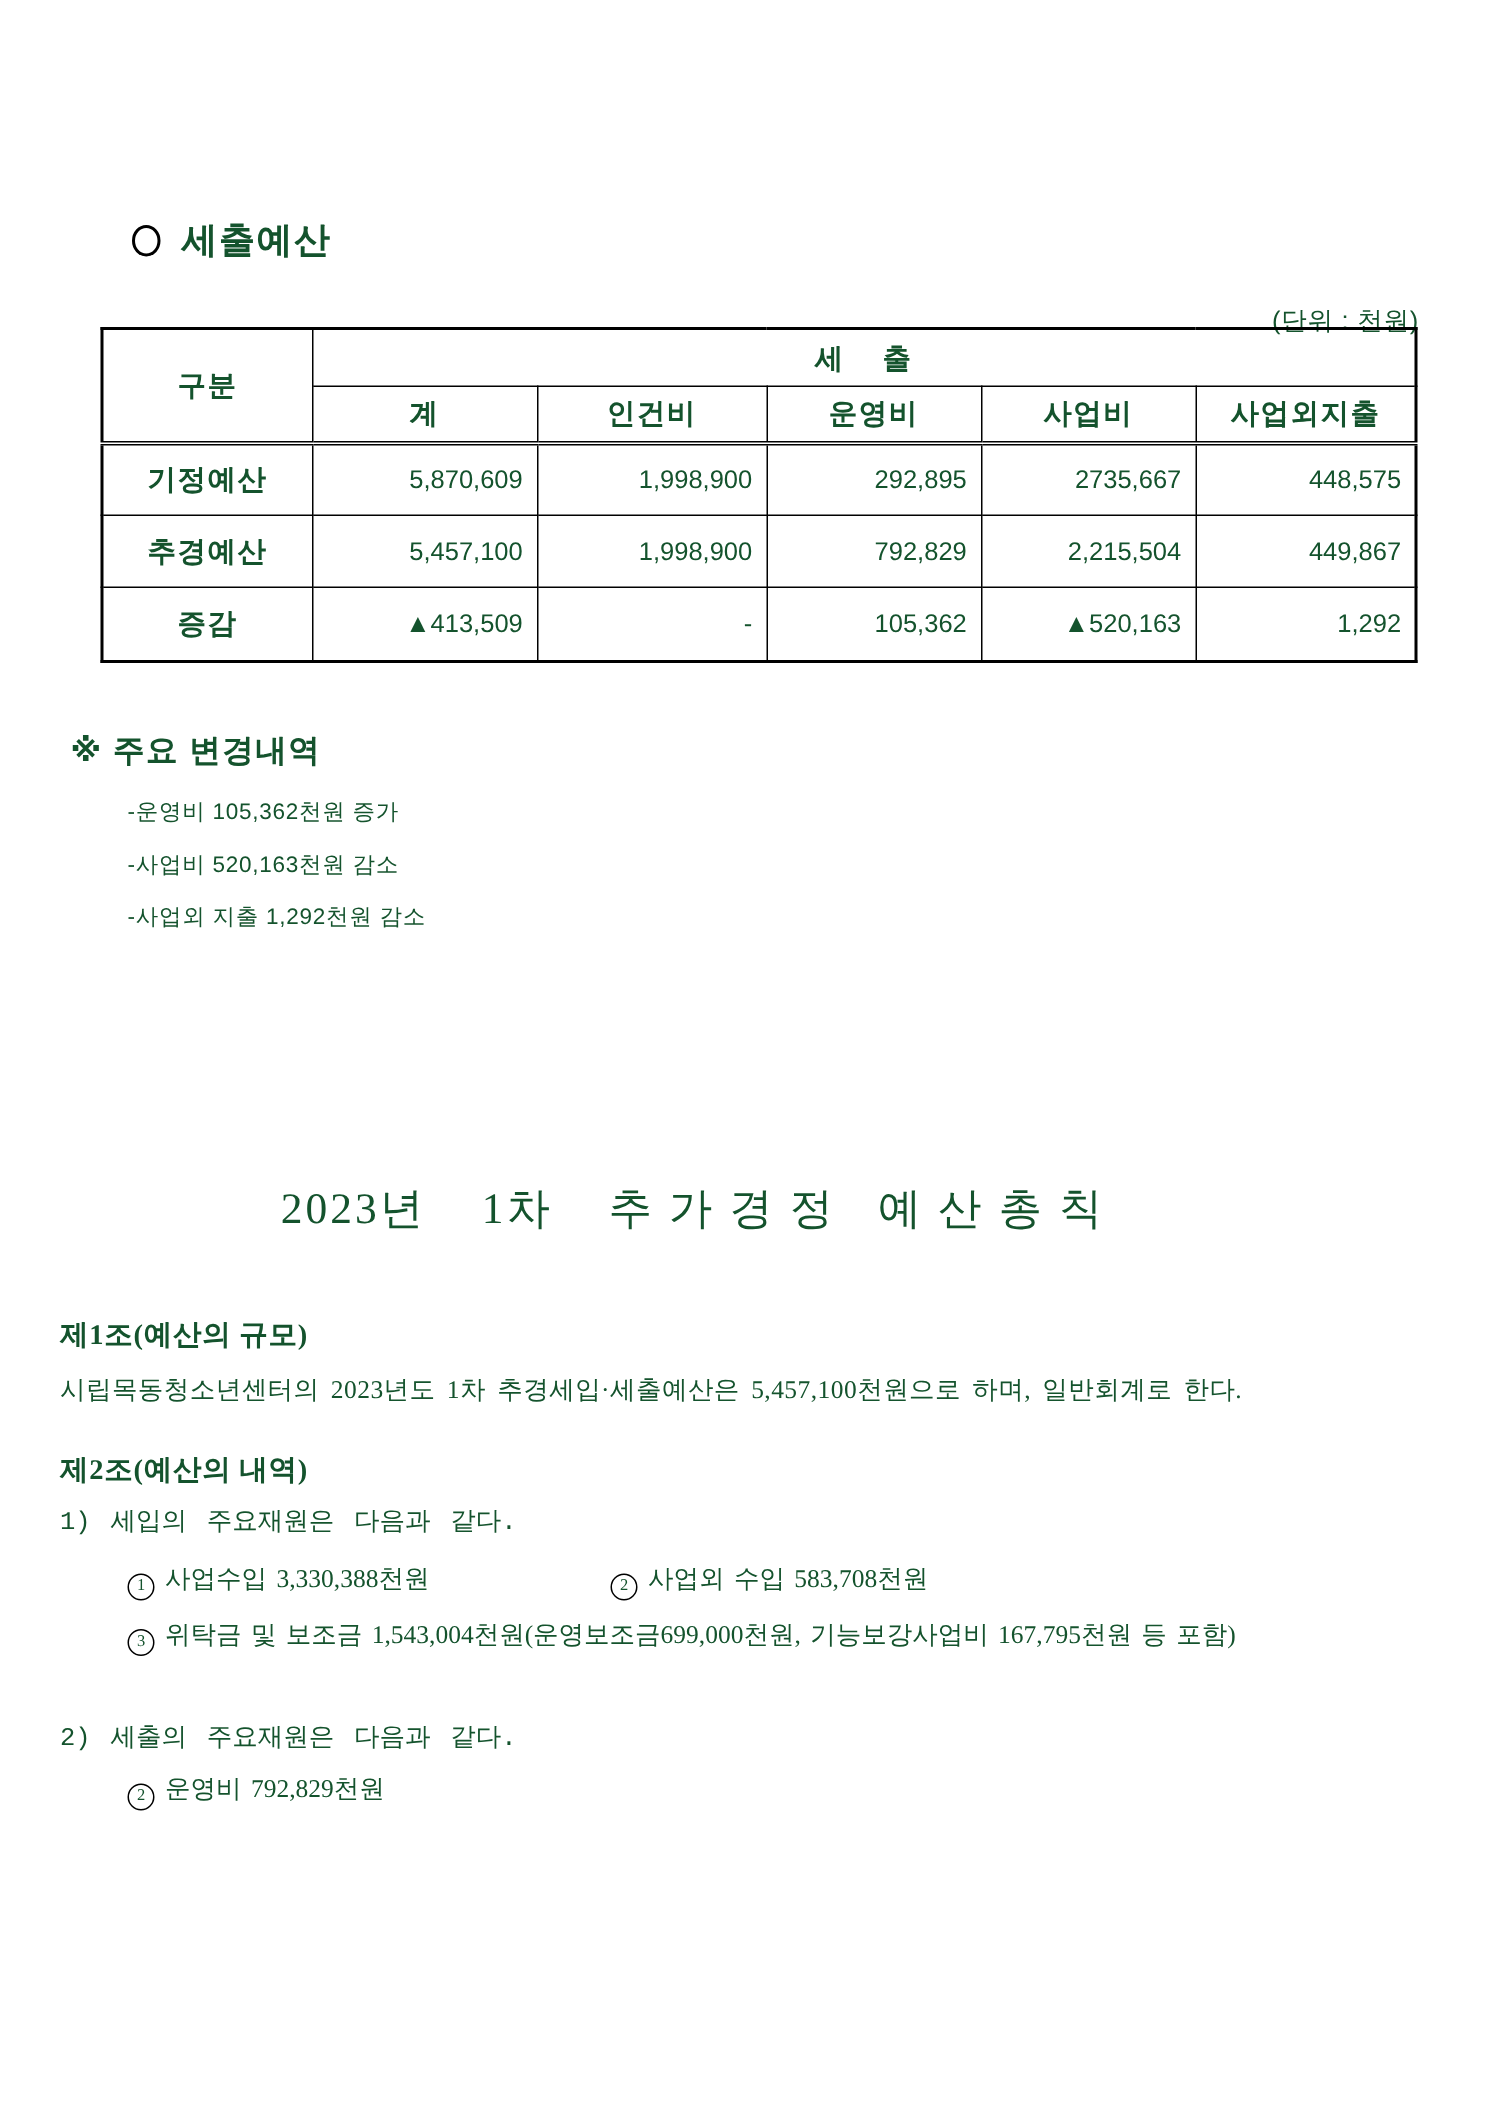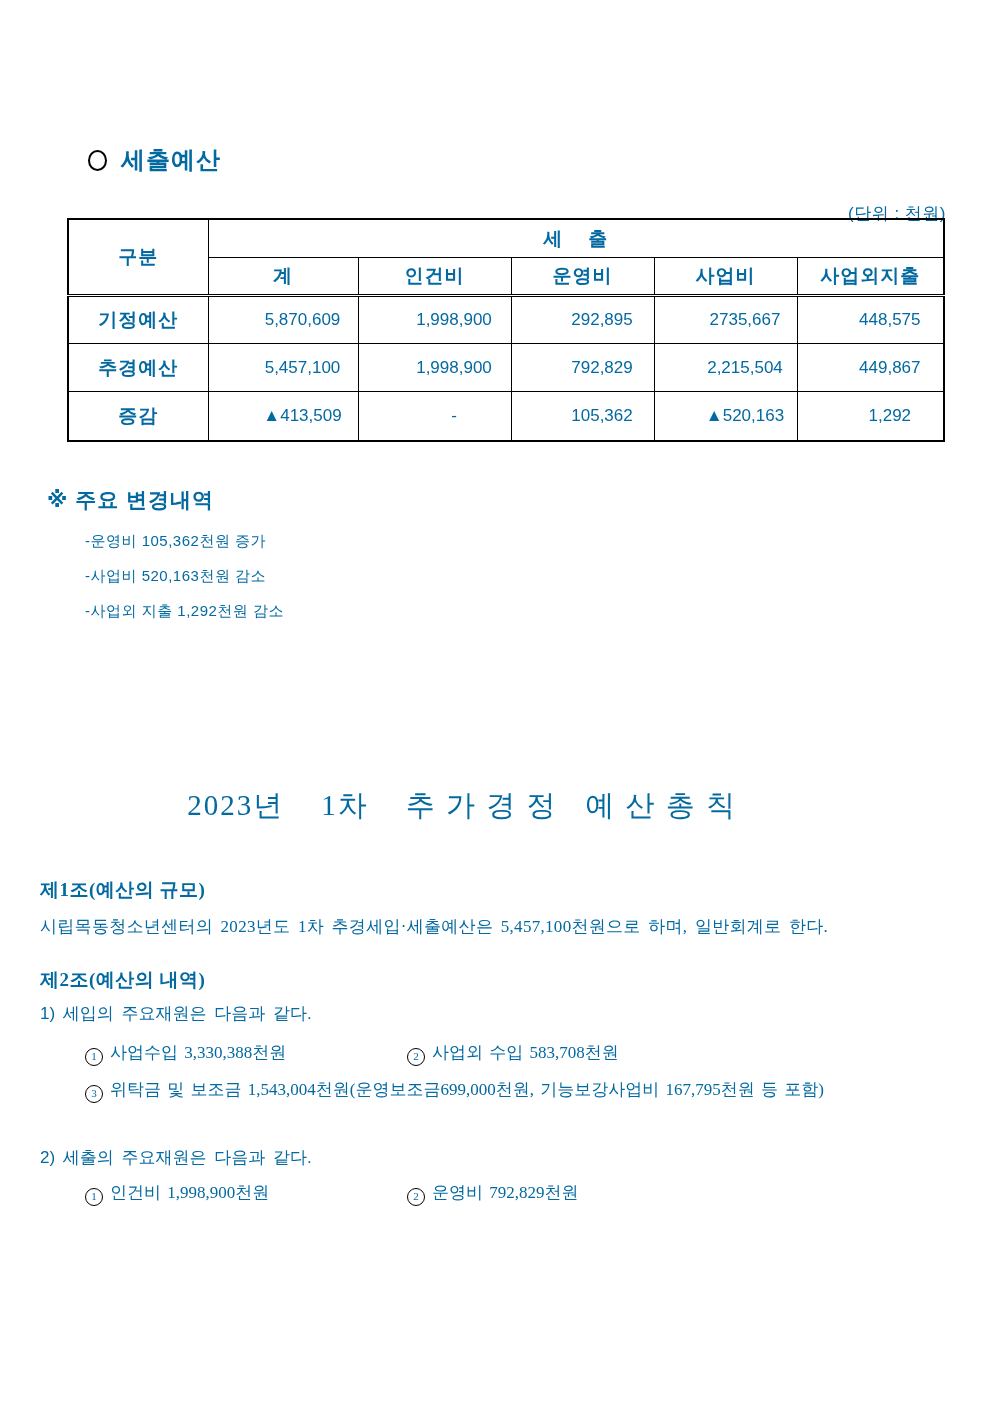--- a/index.html
+++ b/index.html
@@ -1,20 +1,20 @@
 <!DOCTYPE html>
 <html><head>
 <meta charset="utf-8">
 <style>
   html,body{margin:0;padding:0;background:#fff;}
   #page{
     position:relative;
     width:992px;height:1403px;
     background:#ffffff;
-    color:#0369a1;
+    color:#14532d;
     font-family:"Liberation Sans","DejaVu Sans",sans-serif;
     overflow:hidden;
   }
   
   .sec1-title{
     position:absolute;left:88px;top:144px;
     display:flex;align-items:center;gap:14px;
     font-weight:bold;font-size:24px;letter-spacing:1px;
   }
   .circle-bullet{
@@ -43,21 +43,21 @@
   .budget-table thead tr.hrow1 th{height:37px;}
   .budget-table thead tr.hrow2 th{height:36px;}
   .budget-table thead tr.hrow2 th,
   .budget-table th.corner-cell{border-bottom:3px double #000;}
   .budget-table tbody tr{height:48px;}
   .budget-table tbody tr:last-child{height:49px;}
   .budget-table td.row-label{
     font-weight:bold;font-size:19px;text-align:center;letter-spacing:1px;
   }
   .budget-table td.num{
-    font-size:17px;text-align:center;padding-right:9px;
+    font-size:17px;text-align:right;padding-right:9px;
     font-family:"Liberation Sans","DejaVu Sans",sans-serif;
     padding-left:48px;
   }
   .spread{white-space:pre;margin-top:17px;}
   
   .changes-heading{
     position:absolute;left:47px;top:486px;
     font-weight:bold;font-size:21px;letter-spacing:1px;
   }
   .change-item{
@@ -82,21 +82,21 @@
   .article-heading.a1{top:877px;}
   .article-heading.a2{top:967px;}
   .article-body{
     position:absolute;left:40px;width:912px;
     font-family:"Liberation Serif","DejaVu Serif",serif;
     font-size:17px;word-spacing:3px;letter-spacing:0.3px;
   }
   .article-body.a1body{top:915px;}
   .clause-lead{
     position:absolute;left:40px;
-    font-family:Liberation Sans, sans-serif;
+    font-family:Liberation Mono, monospace;
     font-size:17px;word-spacing:3px;
   }
   .clause-lead.c1{top:1002px;}
   .clause-lead.c2{top:1146px;}
   .item-row{
     position:absolute;left:85px;width:880px;
     font-family:"Liberation Serif","DejaVu Serif",serif;
     font-size:17px;word-spacing:2px;
     display:flex;
   }
@@ -197,21 +197,18 @@
     </span>
   </div>
   <div class="item-row r1b">
     <span>
       <span class="circ">3</span><span>위탁금 및 보조금 1,543,004천원(운영보조금699,000천원, 기능보강사업비 167,795천원 등 포함)</span>
     </span>
   </div>
 
   <div class="clause-lead c2">2) 세출의 주요재원은 다음과 같다.</div>
   <div class="item-row r2a">
-    <span class="col1">
-      <span class="circ">1</span><span>인건비 1,998,900천원</span>
-    </span>
     <span>
       <span class="circ">2</span><span>운영비 792,829천원</span>
     </span>
   </div>
 
 </div>
 
 </body></html>

